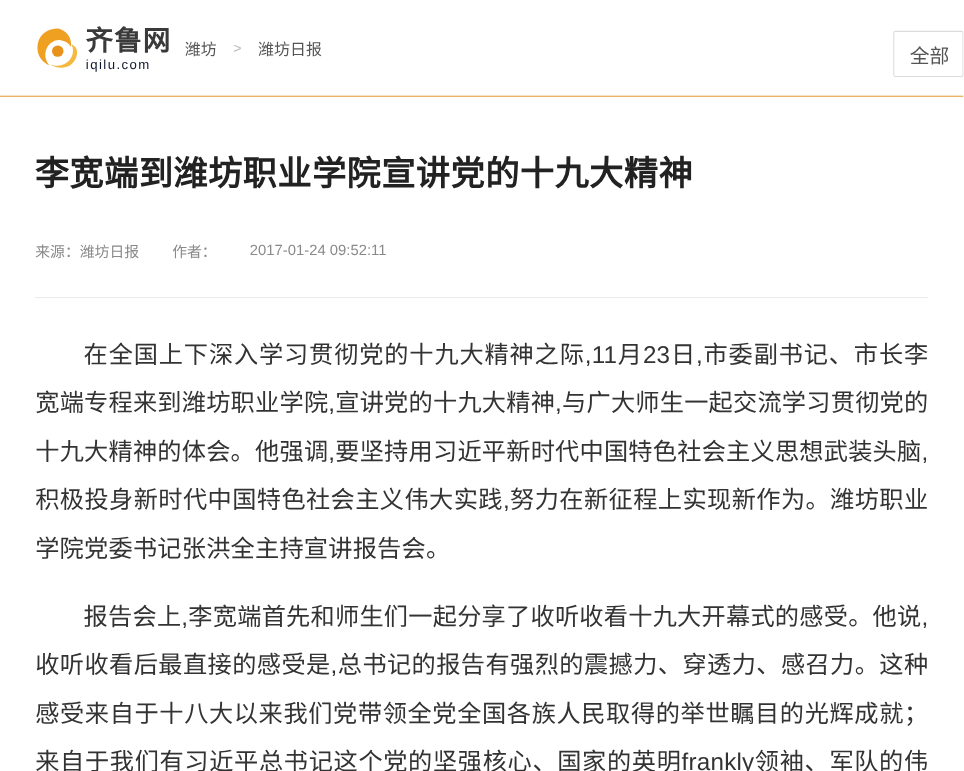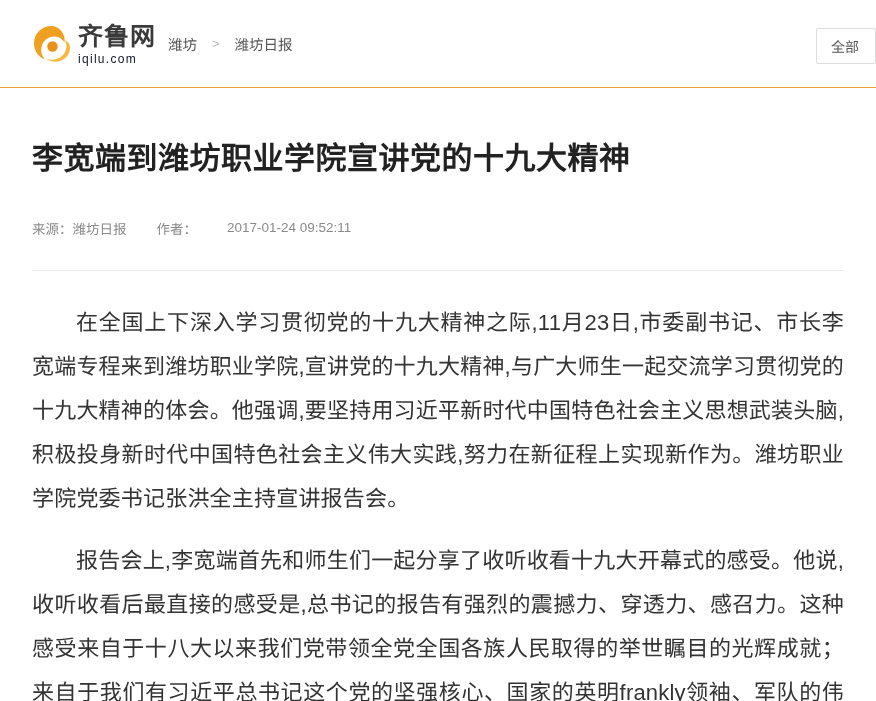--- a/index.html
+++ b/index.html
@@ -86,21 +86,21 @@
 
   .header-right {
     position: absolute;
     right: 0px;
     top: 28px;
   }
   .all-channels {
     border: 1px solid #dcdcdc;
     background: #fff;
     color: #555;
-    font-size: 14px;
+    font-size: 18px;
     padding: 7px 12px 7px 14px;
     border-radius: 2px;
     box-sizing: border-box;
     min-width: 60px;
     white-space: nowrap;
     cursor: pointer;
   }
 
   
   .article {

